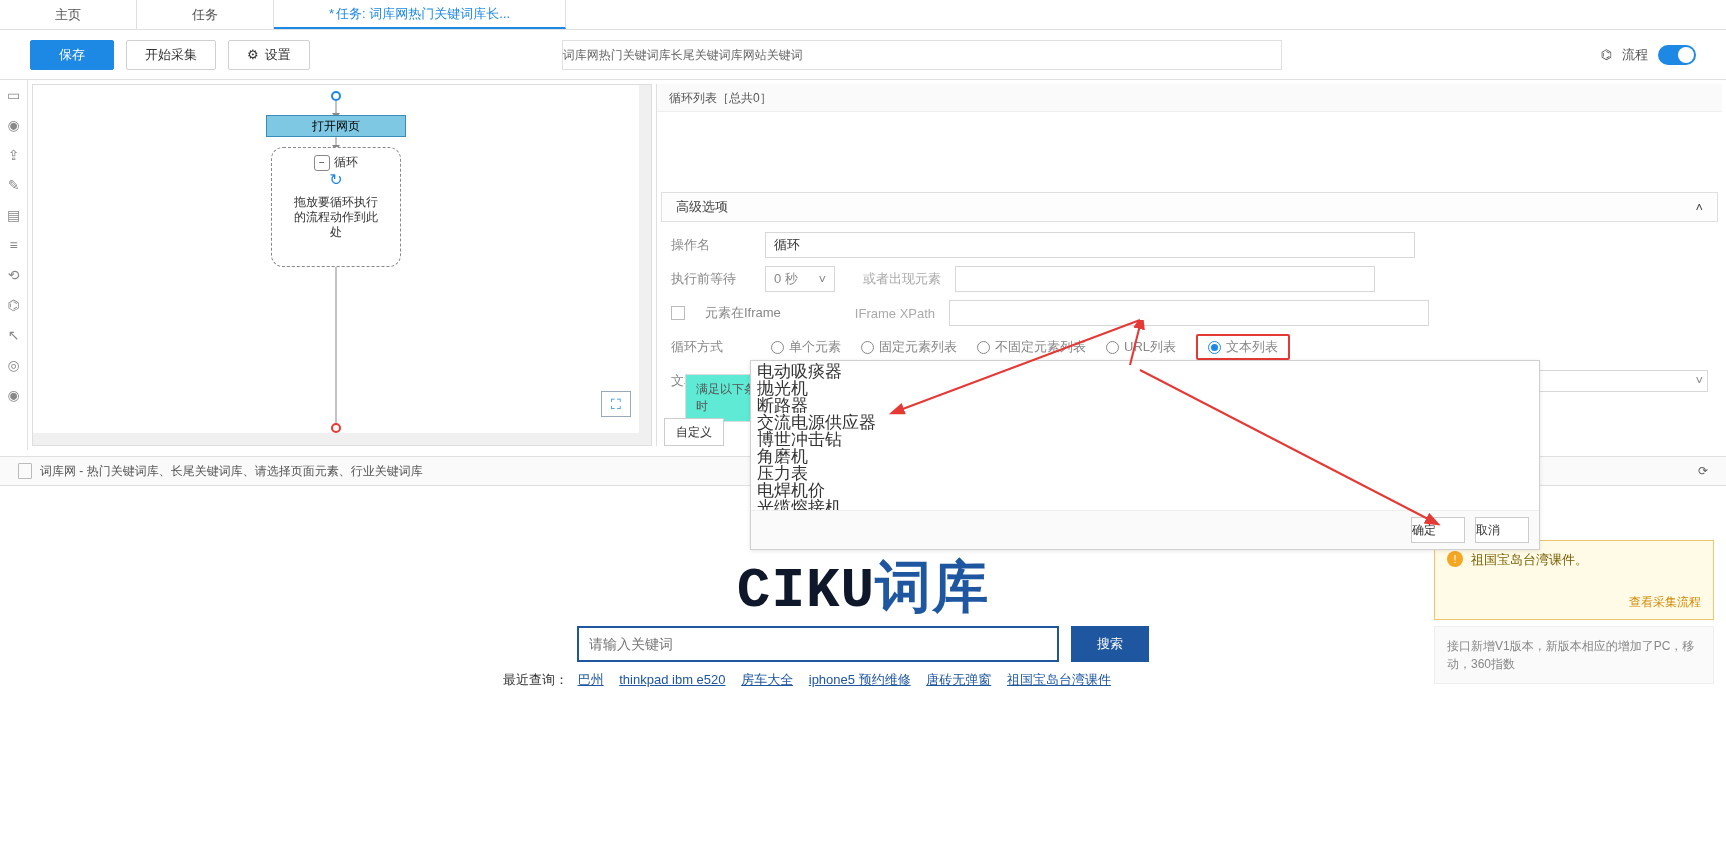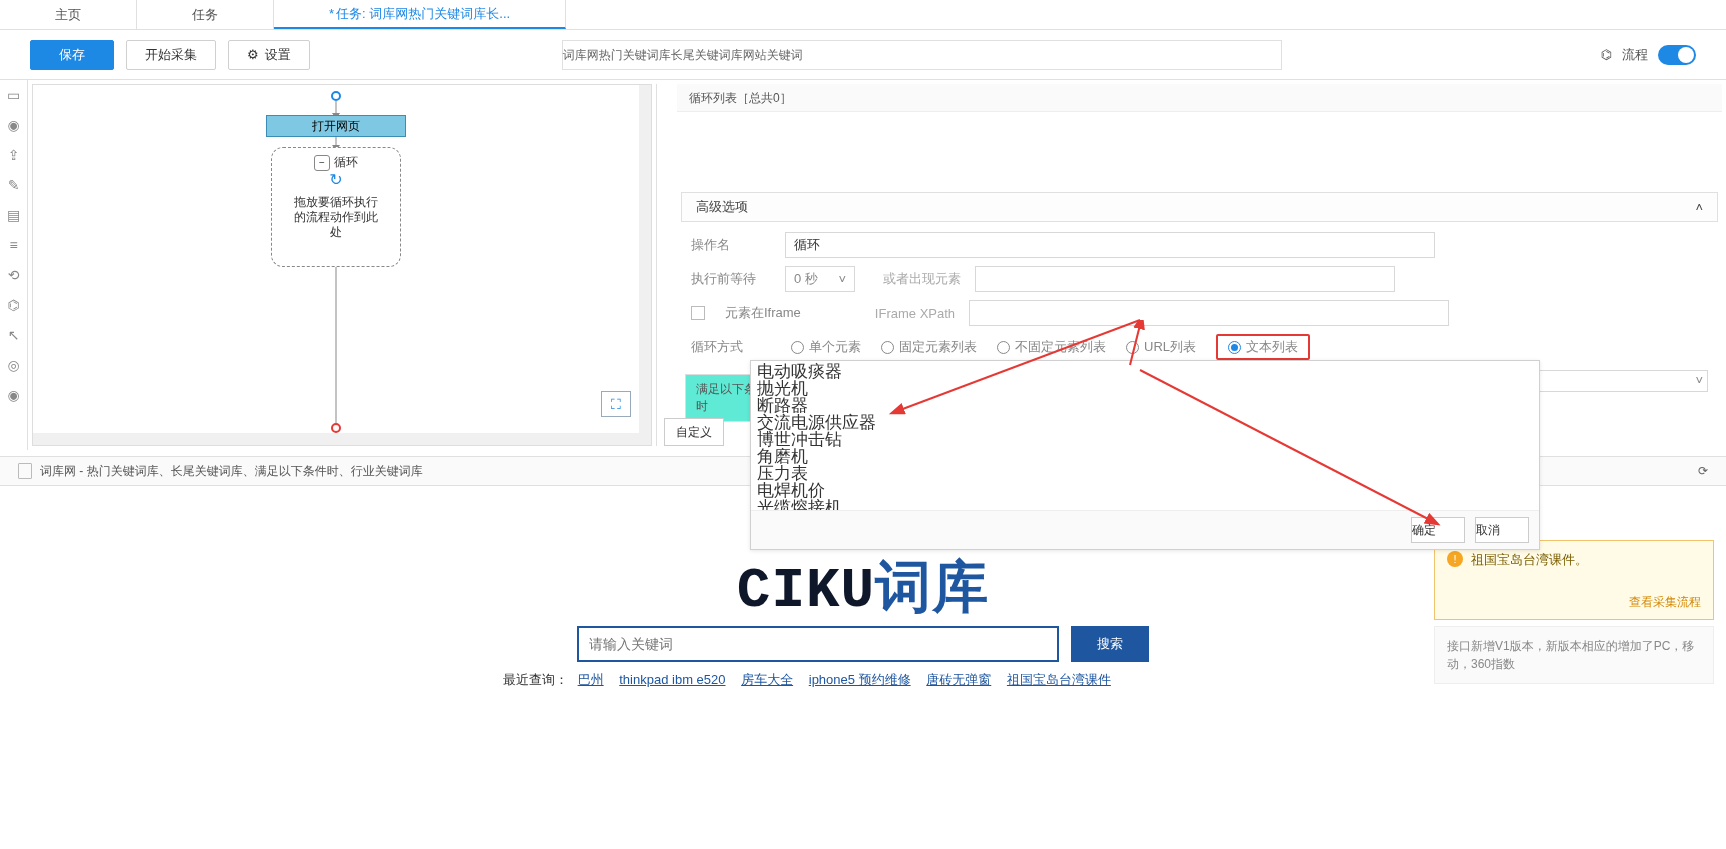--- a/index.html
+++ b/index.html
@@ -34,21 +34,21 @@
   .arrow-down { position:absolute; left:50%; transform:translateX(-50%); width:0; height:0; border-left:4px solid transparent; border-right:4px solid transparent; border-top:6px solid #888; }
   .node-open { position:absolute; left:50%; top:30px; transform:translateX(-50%); width:140px; height:22px; background:#7ec8e3; border:1px solid #3a8db5; color:#000; font-size:12px; text-align:center; line-height:20px; }
   .node-loop { position:absolute; left:50%; top:62px; transform:translateX(-50%); width:130px; height:120px; border:1px dashed #888; border-radius:12px; background:#fff; padding:6px; text-align:center; font-size:12px; }
   .node-loop .looptitle { display:flex; justify-content:center; align-items:center; gap:4px; }
   .node-loop .loopicon { display:inline-flex; width:16px; height:16px; border:1px solid #888; border-radius:3px; align-items:center; justify-content:center; font-size:10px; }
   .node-loop .refresh { color:#1e88e5; font-size:16px; line-height:18px; }
   .node-loop .drop { margin-top:6px; line-height:15px; }
   .xnode { position:absolute; right:8px; bottom:16px; width:30px; height:26px; border:1px solid #9ab; display:flex; align-items:center; justify-content:center; color:#1e88e5; font-size:14px; }
 
   
-  .right { flex:1; border-left:1px solid #e0e0e0; margin:4px 4px 4px 0; display:flex; flex-direction:column;padding-left:20px; }
+  .right { flex:1; border-left:1px solid #e0e0e0; margin:4px 4px 4px 0; display:flex; flex-direction:column; }
   .right .head { height:28px; padding:0 12px; line-height:28px; color:#555; font-size:12px; border-bottom:1px solid #eee; background:#fafafa; }
   .spacer { height:80px; }
   .accordion { height:30px; border:1px solid #e0e0e0; margin:0 4px; padding:0 14px; display:flex; align-items:center; justify-content:space-between; color:#444; background:#fdfdfd; }
   .form { padding:6px 14px; }
   .row { display:flex; align-items:center; height:34px; gap:14px; color:#888; font-size:13px; }
   .row label { width:80px; color:#888; }
   .tinput { height:26px; border:1px solid #d8d8d8; padding:0 8px; font-size:13px; color:#333; background:#fff; }
   .sel { width:70px; height:26px; border:1px solid #d8d8d8; background:#fff; display:flex; align-items:center; justify-content:space-between; padding:0 8px; }
   .radio-row { display:flex; gap:20px; align-items:center; flex-wrap:wrap; }
   .radio { display:flex; align-items:center; gap:5px; }
@@ -267,21 +267,21 @@
   <defs>
       <marker id="ah3" markerWidth="10" markerHeight="10" refX="2" refY="3" orient="auto">
         <path d="M0,0 L0,6 L8,3 z" fill="#e53935"></path>
       </marker>
     </defs>
   <line x1="10" y1="10" x2="300" y2="160" stroke="#e53935" stroke-width="2" marker-end="url(#ah3)"></line>
 </svg>
 
 <div class="pagetitle-row">
   <span class="doc-i"></span>
-  <span>词库网 - 热门关键词库、长尾关键词库、满足以下条件时、行业关键词库</span>
+  <span>词库网 - 热门关键词库、长尾关键词库、请选择页面元素、行业关键词库</span>
   <span class="refresh-i">⟳</span>
 </div>
 
 <div class="site">
   <div class="brand"><span class="c">CIKU</span><span class="b">词库</span></div>
   <div class="searchrow">
     <input placeholder="请输入关键词" style="">
     <div class="sbtn">搜索</div>
   </div>
   <div class="recent">

